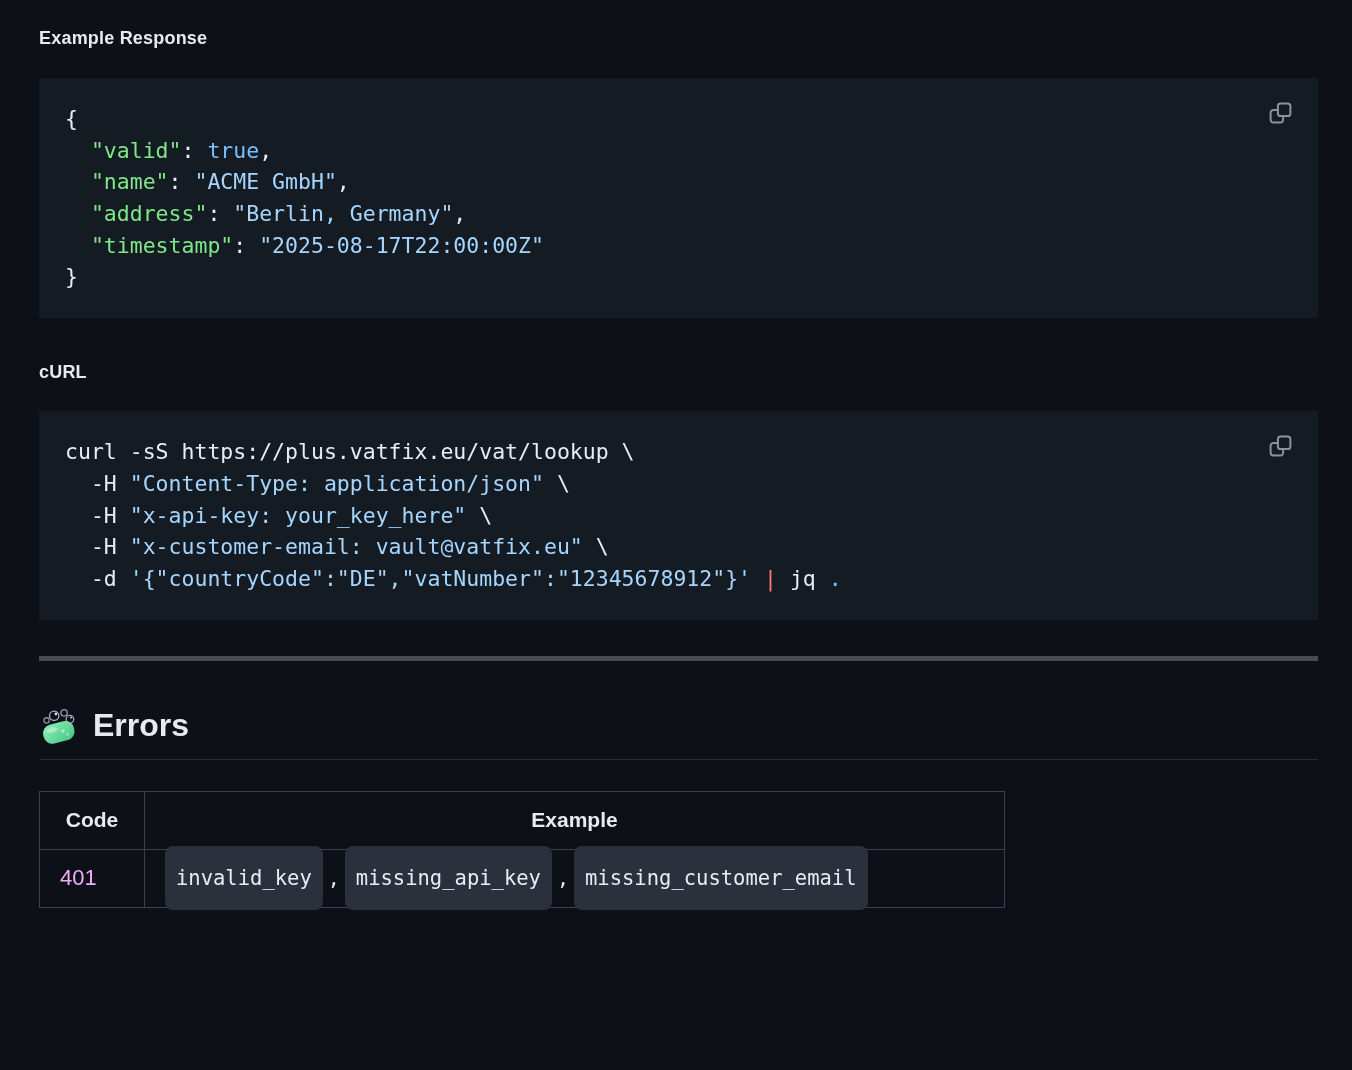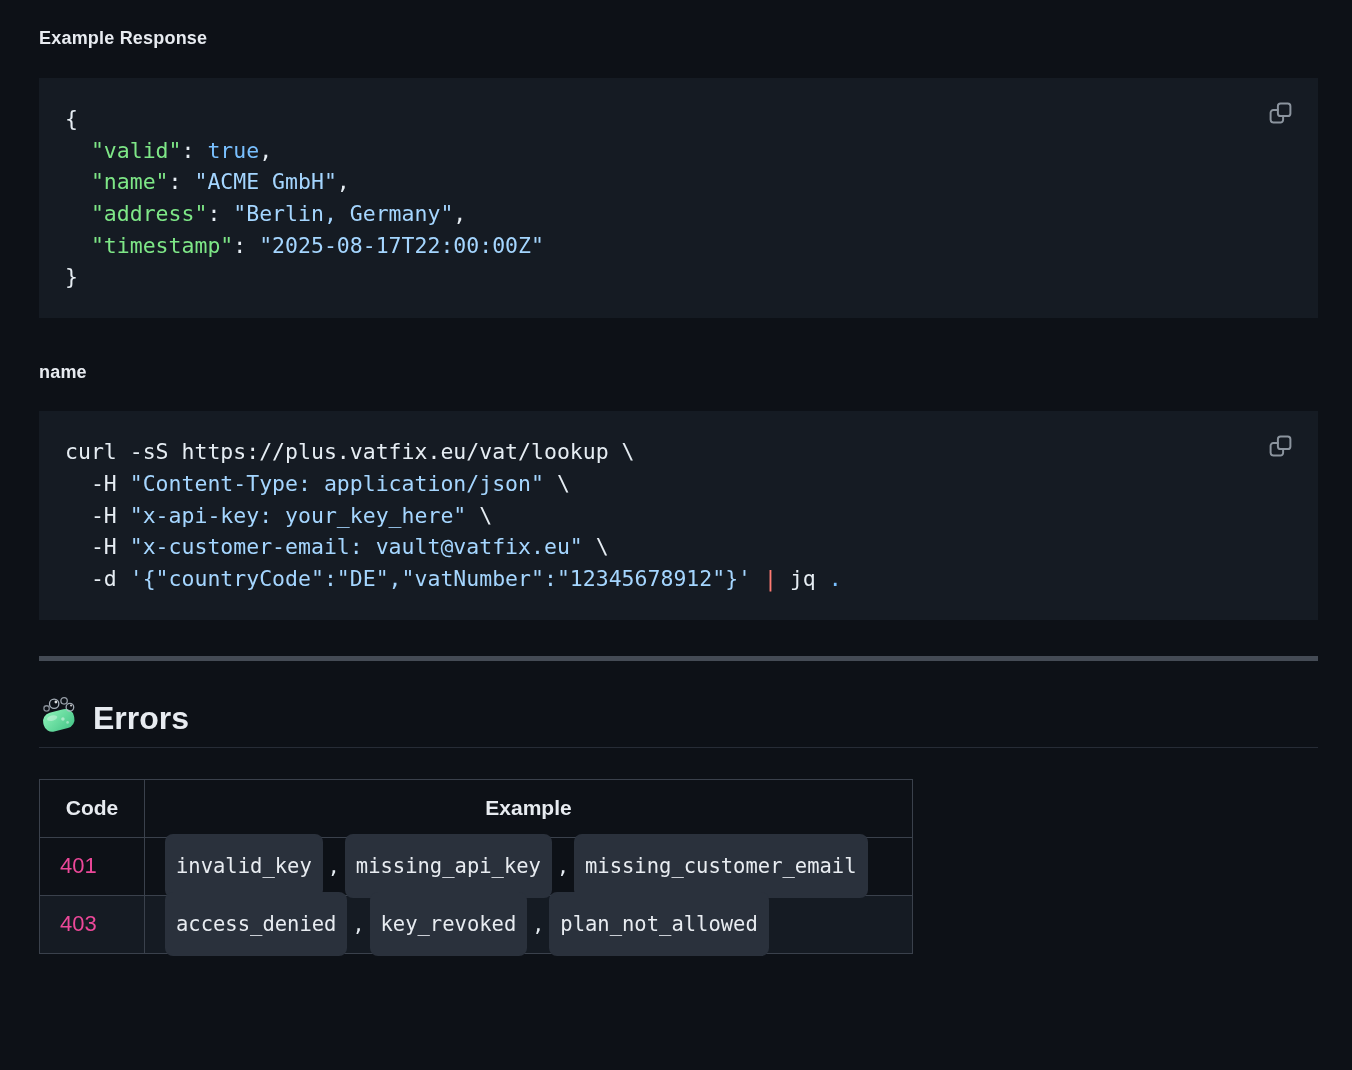--- a/index.html
+++ b/index.html
@@ -50,52 +50,52 @@
   .tok-red   { color: var(--code-operator-red, #ff7b72); }
 
   hr.divider {
     border: none;
     height: 5px;
     background: var(--divider, #444b55);
     margin-top: 36px;
   }
 
   h2.errors-heading {
-    margin-top: 34px;
+    margin-top: 46px;
     display: flex;
-    align-items: flex-end;
+    align-items: flex-start;
     gap: 12px;
     font-size: 32px;
     font-weight: 700;
     padding-bottom: 10px;
     border-bottom: 1px solid #262c36;
   }
   .soap-wrap { display: inline-flex; width: 42px; height: 42px; }
 
   table.errors {
     margin-top: 31px;
     border-collapse: collapse;
-    width: 874px;
+    width: 966px;
     border-radius: 24px;
   }
   table.errors th, table.errors td {
     border: 1px solid var(--table-border, #3a414c);
     height: 58px;
     vertical-align: middle;
   }
   table.errors th {
     font-size: 21px;
     font-weight: 700;
     text-align: center;
     color: var(--heading-text, #e7ebf0);
   }
   table.errors td { padding-left: 20px; padding-right: 16px; }
   td.code-col {
     font-size: 22px;
-    color: #ec4899;
+    color: #f0abfc;
     width: 105px;
   }
   td.meaning-col { font-size: 20px; color: var(--code-plain, #e6edf3); }
   tbody tr:nth-child(even) { background: var(--table-stripe-bg, #151b23); }
   code.pill {
     font-family: "DejaVu Sans Mono", monospace;
     font-size: 20.5px;
     background: var(--pill-bg, #2a313c);
     color: #e8ecf1;
     padding: 20px 11px;
@@ -114,21 +114,21 @@
   <div class="codeblock">
     <button class="copy-btn" title="Copy">
       <svg width="25" height="25" viewBox="0 0 24 24" fill="none" stroke="#8b949e" stroke-width="1.9" stroke-linejoin="round" stroke-linecap="round">
         <rect x="9.5" y="2.5" width="12" height="12" rx="2.6"></rect>
         <path d="M14.5 14.5v3.6a2.6 2.6 0 0 1-2.6 2.6H5.1a2.6 2.6 0 0 1-2.6-2.6V11.3a2.6 2.6 0 0 1 2.6-2.6h4.4"></path>
       </svg>
     </button>
     <pre class="code"><div class="code-line"><span class="tok-plain">{</span></div><div class="code-line"><span class="tok-plain">  </span><span class="tok-key">"valid"</span><span class="tok-plain">: </span><span class="tok-const">true</span><span class="tok-plain">,</span></div><div class="code-line"><span class="tok-plain">  </span><span class="tok-key">"name"</span><span class="tok-plain">: </span><span class="tok-str">"ACME GmbH"</span><span class="tok-plain">,</span></div><div class="code-line"><span class="tok-plain">  </span><span class="tok-key">"address"</span><span class="tok-plain">: </span><span class="tok-str">"Berlin, Germany"</span><span class="tok-plain">,</span></div><div class="code-line"><span class="tok-plain">  </span><span class="tok-key">"timestamp"</span><span class="tok-plain">: </span><span class="tok-str">"2025-08-17T22:00:00Z"</span></div><div class="code-line"><span class="tok-plain">}</span></div></pre>
   </div>
 
-  <h3 class="section-title title-curl">name</h3>
+  <h3 class="section-title title-curl">cURL</h3>
 
   <div class="codeblock">
     <button class="copy-btn" title="Copy">
       <svg width="25" height="25" viewBox="0 0 24 24" fill="none" stroke="#8b949e" stroke-width="1.9" stroke-linejoin="round" stroke-linecap="round">
         <rect x="9.5" y="2.5" width="12" height="12" rx="2.6"></rect>
         <path d="M14.5 14.5v3.6a2.6 2.6 0 0 1-2.6 2.6H5.1a2.6 2.6 0 0 1-2.6-2.6V11.3a2.6 2.6 0 0 1 2.6-2.6h4.4"></path>
       </svg>
     </button>
     <pre class="code"><div class="code-line"><span class="tok-plain">curl -sS https://plus.vatfix.eu/vat/lookup \</span></div><div class="code-line"><span class="tok-plain">  -H </span><span class="tok-str">"Content-Type: application/json"</span><span class="tok-plain"> \</span></div><div class="code-line"><span class="tok-plain">  -H </span><span class="tok-str">"x-api-key: your_key_here"</span><span class="tok-plain"> \</span></div><div class="code-line"><span class="tok-plain">  -H </span><span class="tok-str">"x-customer-email: vault@vatfix.eu"</span><span class="tok-plain"> \</span></div><div class="code-line"><span class="tok-plain">  -d </span><span class="tok-str">'{"countryCode":"DE","vatNumber":"12345678912"}'</span><span class="tok-plain"> </span><span class="tok-red">|</span><span class="tok-plain"> jq </span><span class="tok-const">.</span></div></pre>
   </div>
@@ -168,20 +168,16 @@
       <tr>
         <th>Code</th>
         <th>Example</th>
       </tr>
     </thead>
     <tbody id="errors-tbody">
         <tr>
           <td class="code-col">401</td>
           <td class="meaning-col"><code class="pill">invalid_key</code><span class="sep">,</span><code class="pill">missing_api_key</code><span class="sep">,</span><code class="pill">missing_customer_email</code></td>
         </tr>
-        <tr>
-          <td class="code-col">403</td>
-          <td class="meaning-col"><code class="pill">access_denied</code><span class="sep">,</span><code class="pill">key_revoked</code><span class="sep">,</span><code class="pill">plan_not_allowed</code></td>
-        </tr>
       </tbody>
   </table>
 
 </div>
 
 </body></html>

